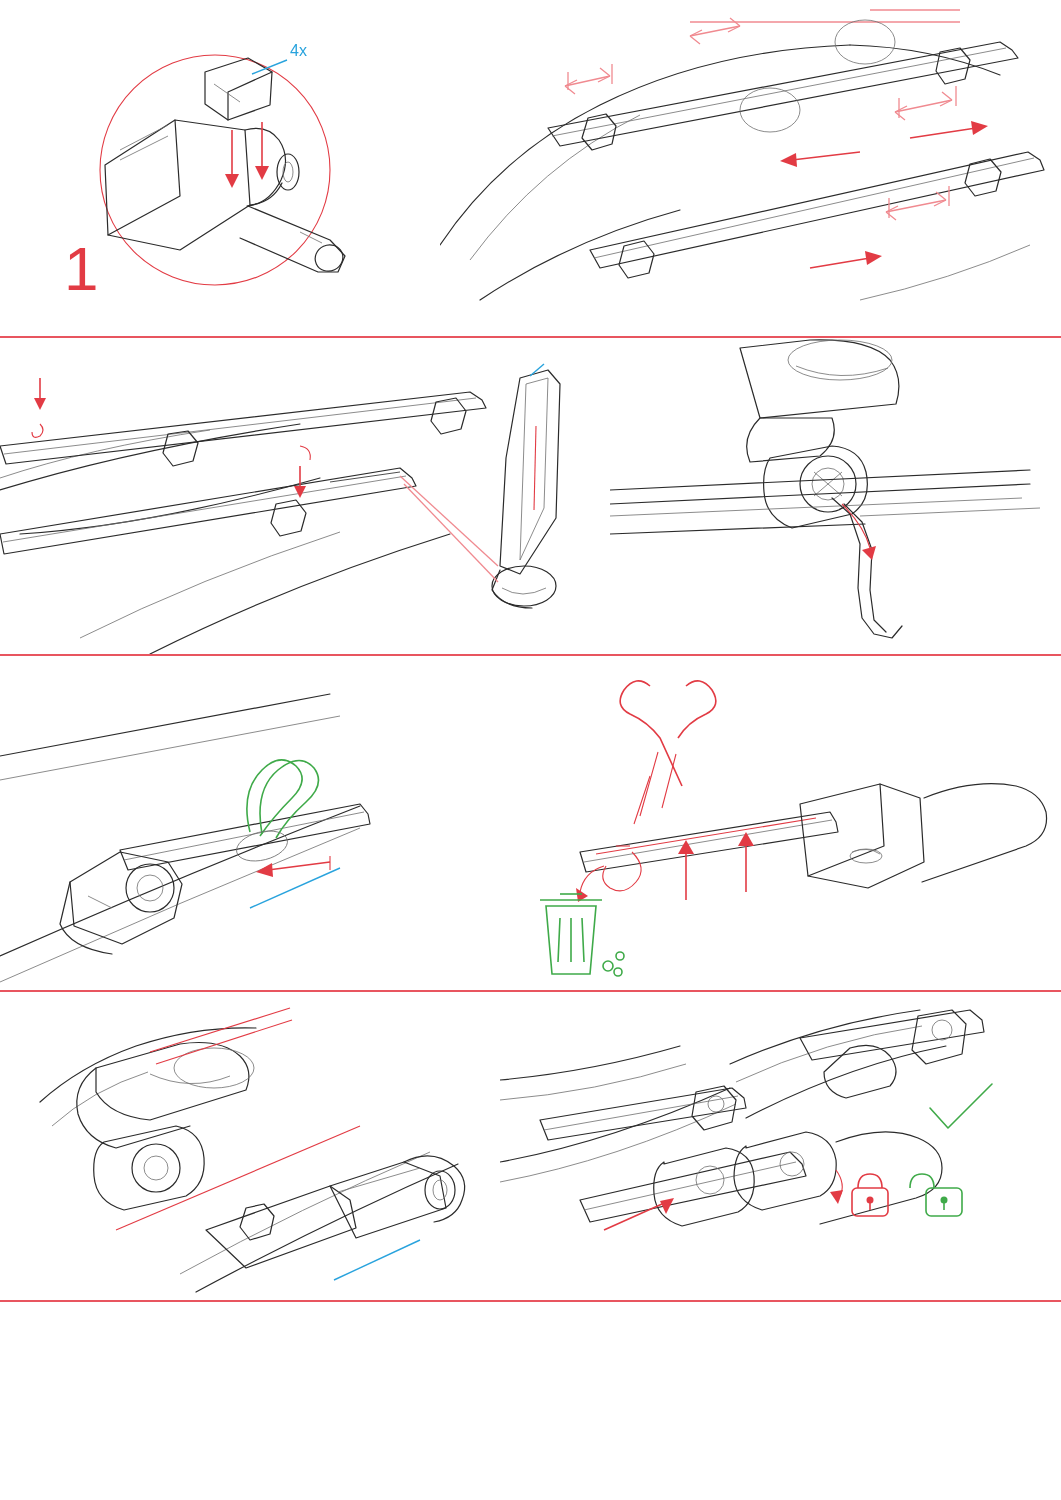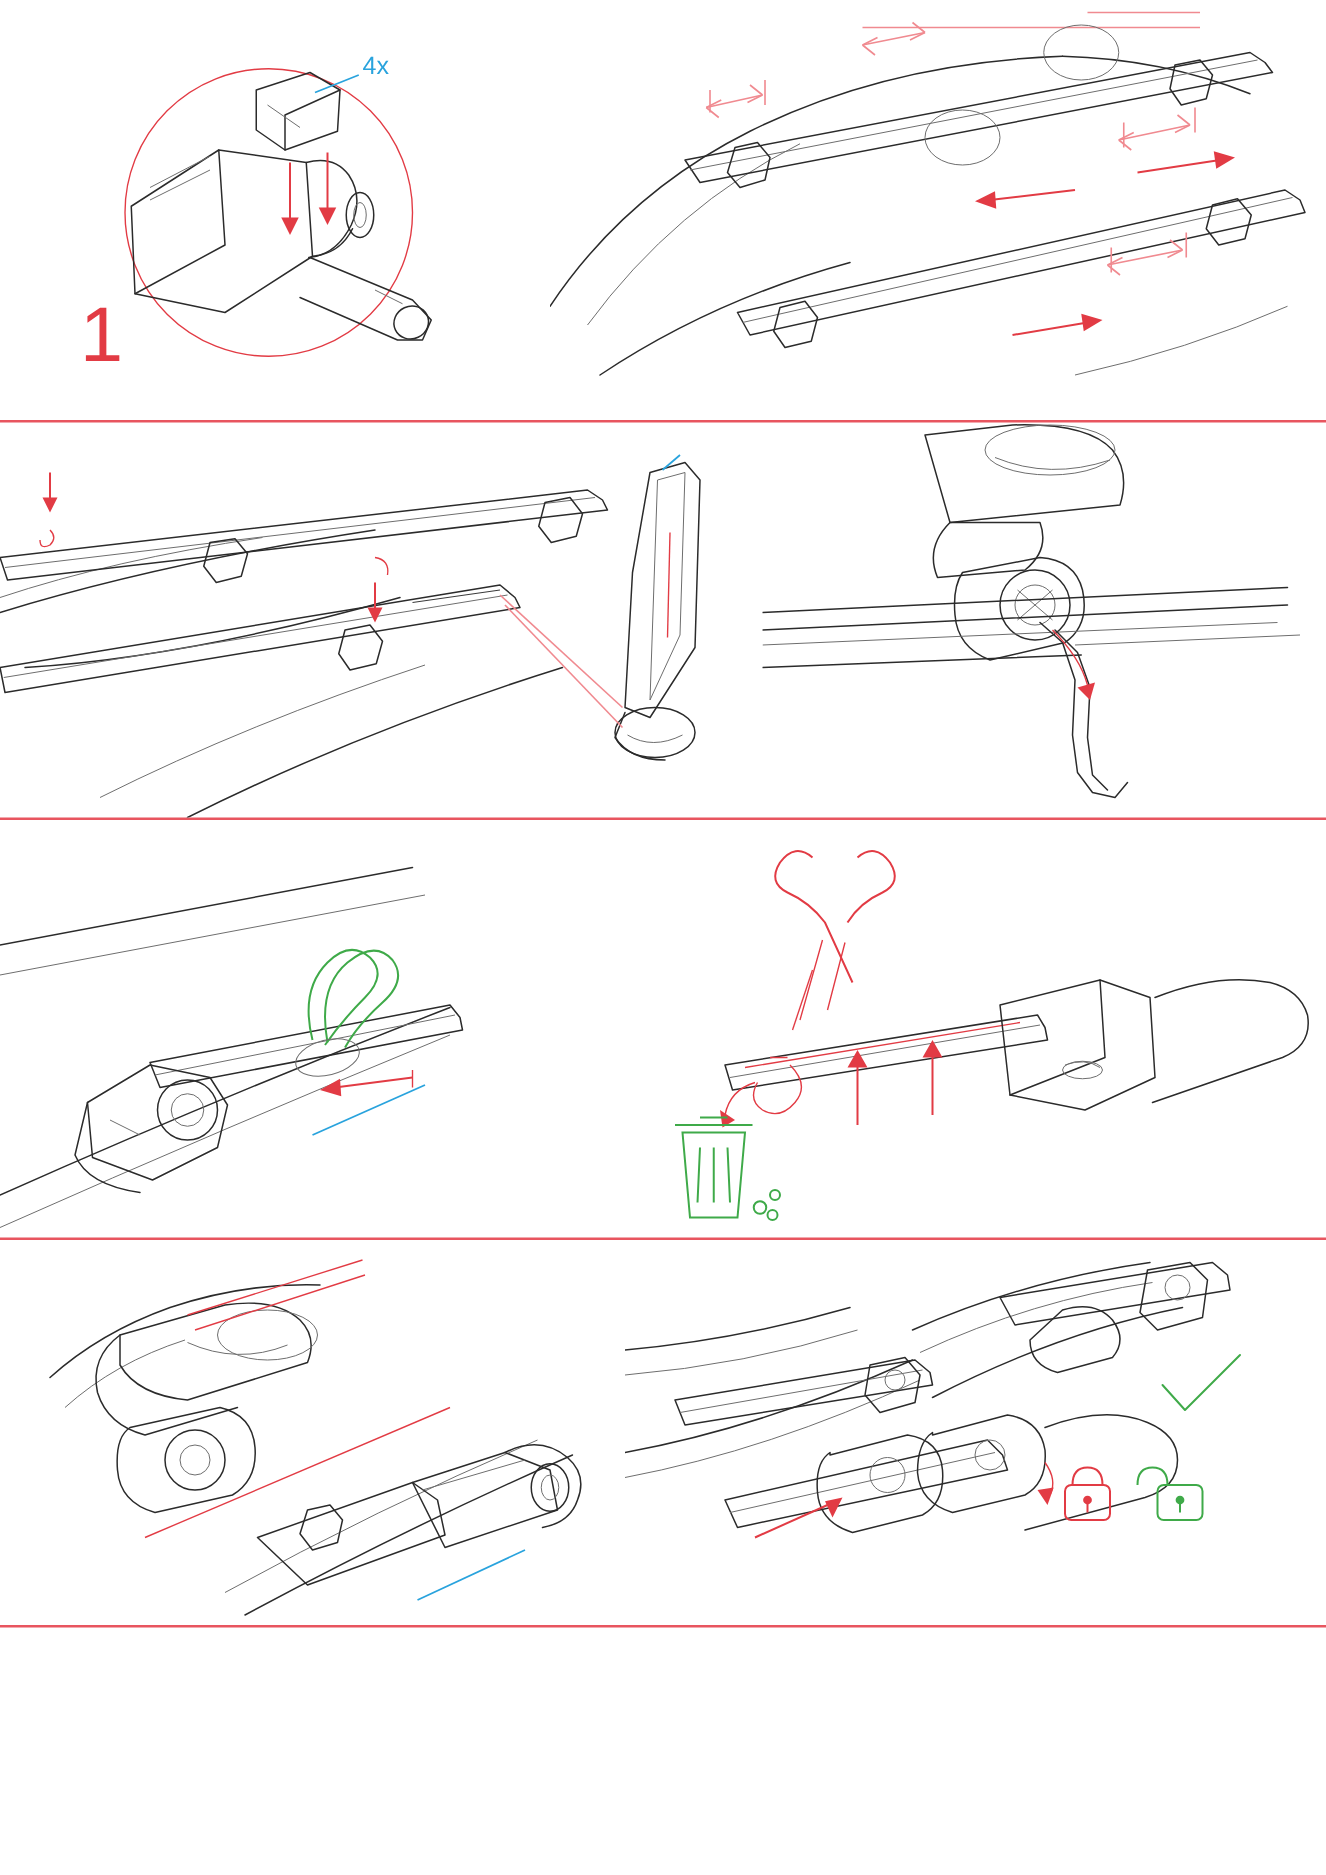--- a/index.html
+++ b/index.html
@@ -4,21 +4,21 @@
 <style>
   html,body{margin:0;padding:0;background:#ffffff;}
   body{width:1061px;height:1500px;font-family:"Liberation Sans",sans-serif;color:#1a1a1a;overflow:hidden;}
   .sheet{position:relative;width:1061px;height:1500px;background:#fff;}
 
   .hrule{position:absolute;left:0;width:1061px;height:2px;background:#e8555f;}
 
   .panel{position:absolute;overflow:hidden;}
   .stepnum{position:absolute;font-family:"Liberation Sans",sans-serif;font-weight:400;color:#e23b44;font-size:62px;line-height:1;letter-spacing:1px;}
 
-  .lbl{position:absolute;font-size:20px;color:#29a3dd;font-family:"Liberation Sans",sans-serif;}
+  .lbl{position:absolute;font-size:16px;color:#29a3dd;font-family:"Liberation Sans",sans-serif;}
 
   svg{display:block;overflow:visible;}
   .ln{fill:none;stroke:#2b2b2b;stroke-width:1.2;stroke-linejoin:round;stroke-linecap:round;}
   .ln-thin{fill:none;stroke:#3a3a3a;stroke-width:0.9;}
   .ln-lite{fill:none;stroke:#6e6e6e;stroke-width:0.8;}
   .red{fill:none;stroke:#e23b44;stroke-width:1.6;}
   .red-thin{fill:none;stroke:#e23b44;stroke-width:1.1;}
   .pink{fill:none;stroke:#f08a90;stroke-width:1.3;}
   .blue{fill:none;stroke:#29a3dd;stroke-width:1.4;}
   .green{fill:none;stroke:#3faa49;stroke-width:1.6;}

